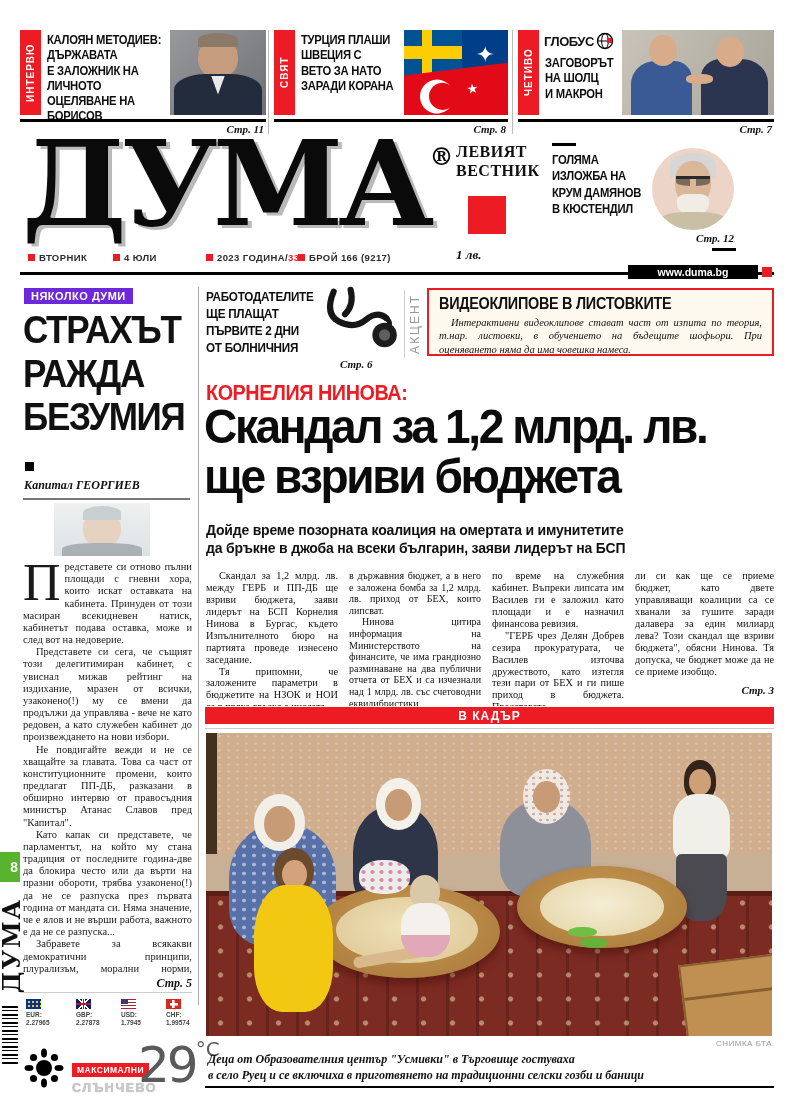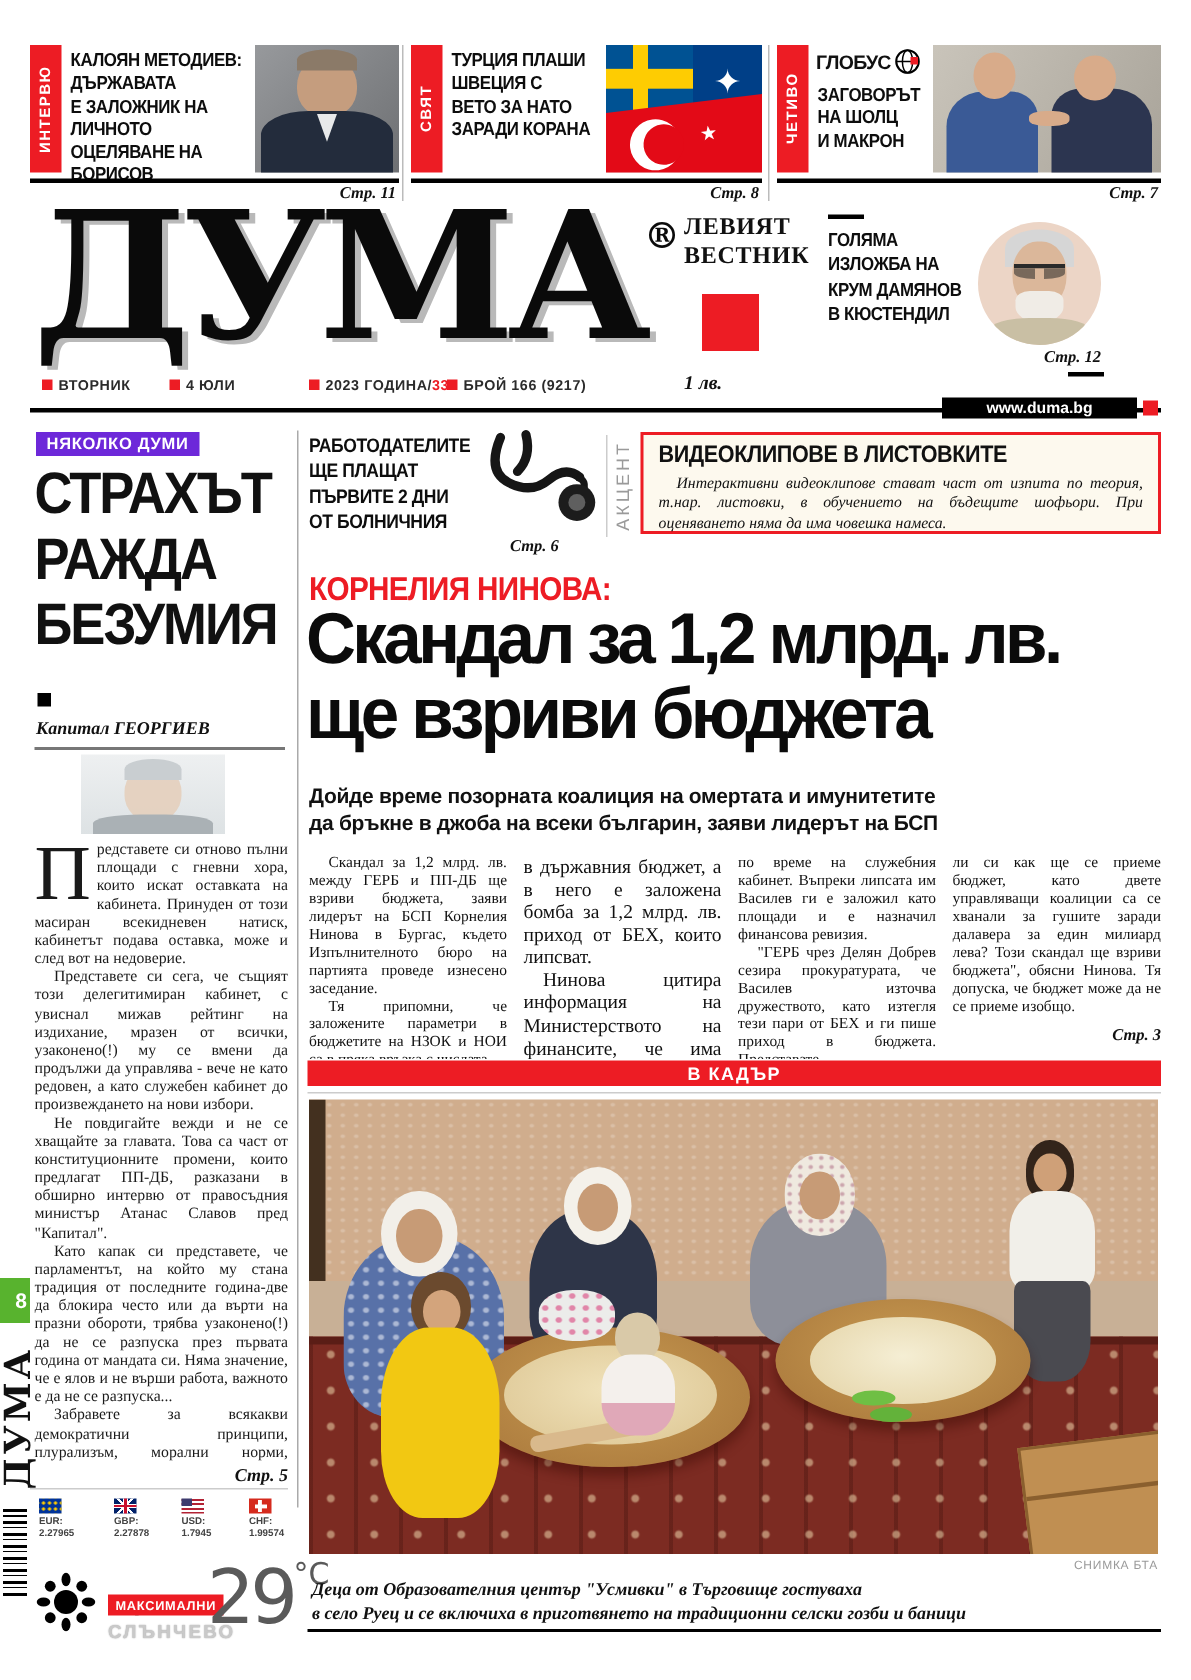--- a/index.html
+++ b/index.html
@@ -252,21 +252,21 @@
 
   <div class="abs b" style="left:206px;top:521px;font-size:14px;line-height:1.3;letter-spacing:-.2px;">
     <div>Дойде време позорната коалиция на омертата и имунитетите</div>
     <div>да бръкне в джоба на всеки българин, заяви лидерът на БСП</div>
   </div>
 
   <div class="abs serif colp" style="left:206px;top:570px;width:132px;height:136px;overflow:hidden;font-size:10.3px;line-height:1.16;">
     <p class="ind">Скандал за 1,2 млрд. лв. между ГЕРБ и ПП-ДБ ще взриви бюджета, заяви лидерът на БСП Корнелия Нинова в Бургас, където Изпълнителното бюро на партията проведе изнесено заседание.</p>
     <p class="ind">Тя припомни, че заложените параметри в бюджетите на НЗОК и НОИ са в пряка връзка с числата</p>
   </div>
-  <div class="abs serif colp" style="left:349px;top:570px;width:132px;height:136px;overflow:hidden;font-size:13px;line-height:1.16;font-family:Liberation Serif, serif;">
+  <div class="abs serif colp" style="left:349px;top:570px;width:132px;height:136px;overflow:hidden;font-size:10px;line-height:1.16;font-family:Liberation Serif, serif;">
     <p>в държавния бюджет, а в него е заложена бомба за 1,2 млрд. лв. приход от БЕХ, които липсват.</p>
     <p class="ind">Нинова цитира информация на Министерството на финансите, че има грандиозно разминаване на два публични отчета от БЕХ и са изчезнали над 1 млрд. лв. със счетоводни еквилибристики</p>
   </div>
   <div class="abs serif colp" style="left:492px;top:570px;width:132px;height:136px;overflow:hidden;font-size:10.3px;line-height:1.16;">
     <p>по време на служебния кабинет. Въпреки липсата им Василев ги е заложил като площади и е назначил финансова ревизия.</p>
     <p class="ind">"ГЕРБ чрез Делян Добрев сезира прокуратурата, че Василев източва дружеството, като изтегля тези пари от БЕХ и ги пише приход в бюджета. Представате</p>
   </div>
   <div class="abs serif colp" style="left:635px;top:570px;width:139px;height:110px;overflow:hidden;font-size:10.3px;line-height:1.16;">
     <p>ли си как ще се приеме бюджет, като двете управляващи коалиции са се хванали за гушите заради далавера за един милиард лева? Този скандал ще взриви бюджета", обясни Нинова. Тя допуска, че бюджет може да не се приеме изобщо.</p>
   </div>

